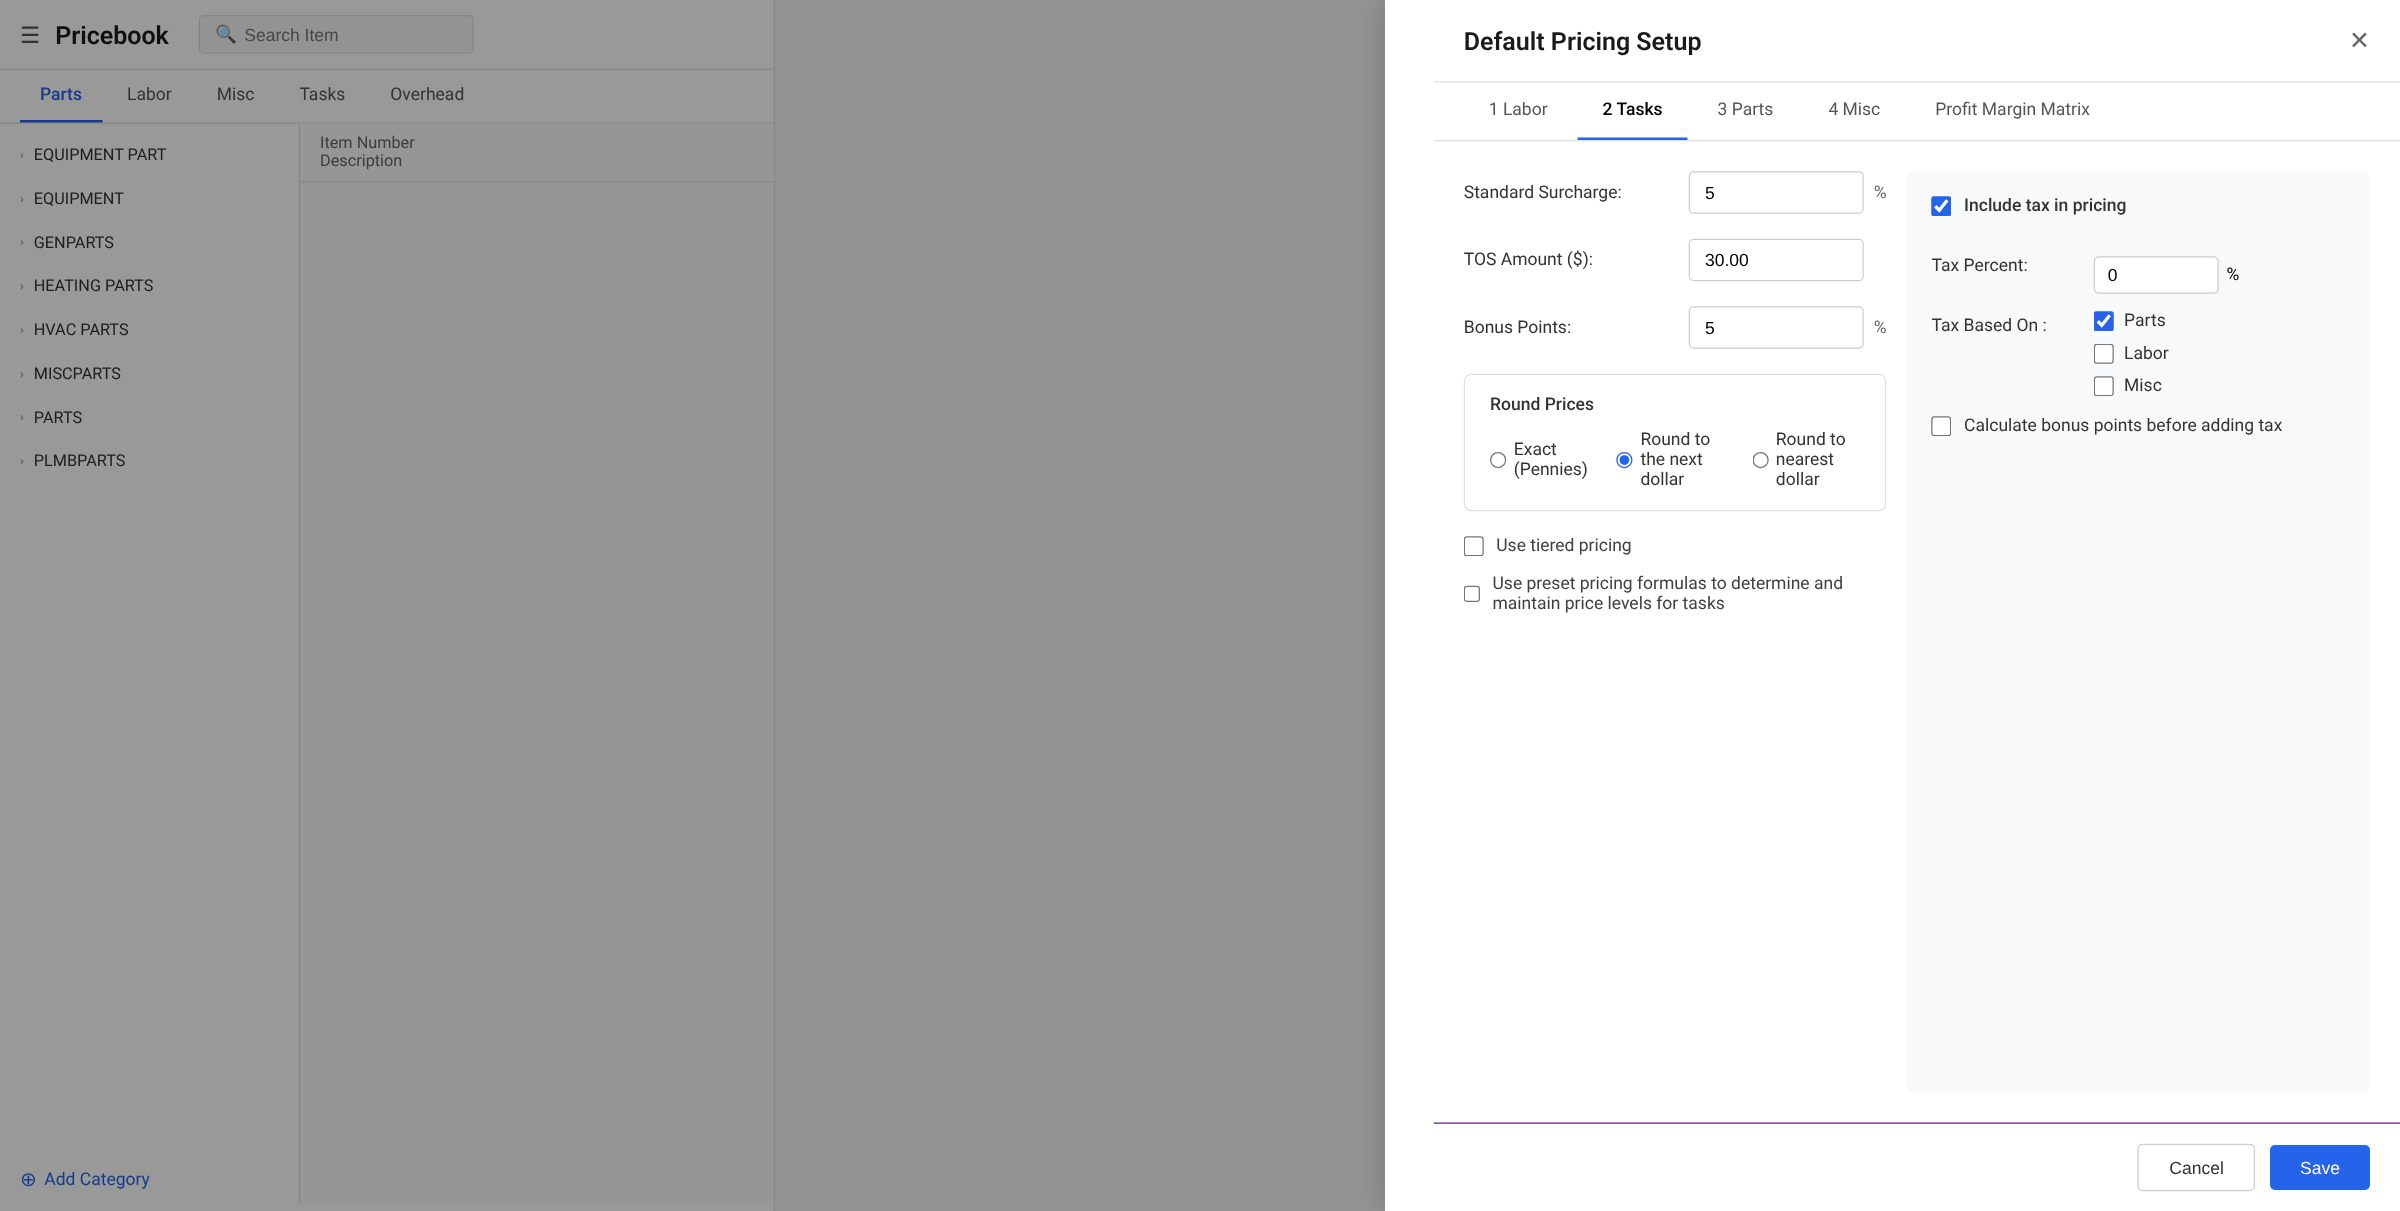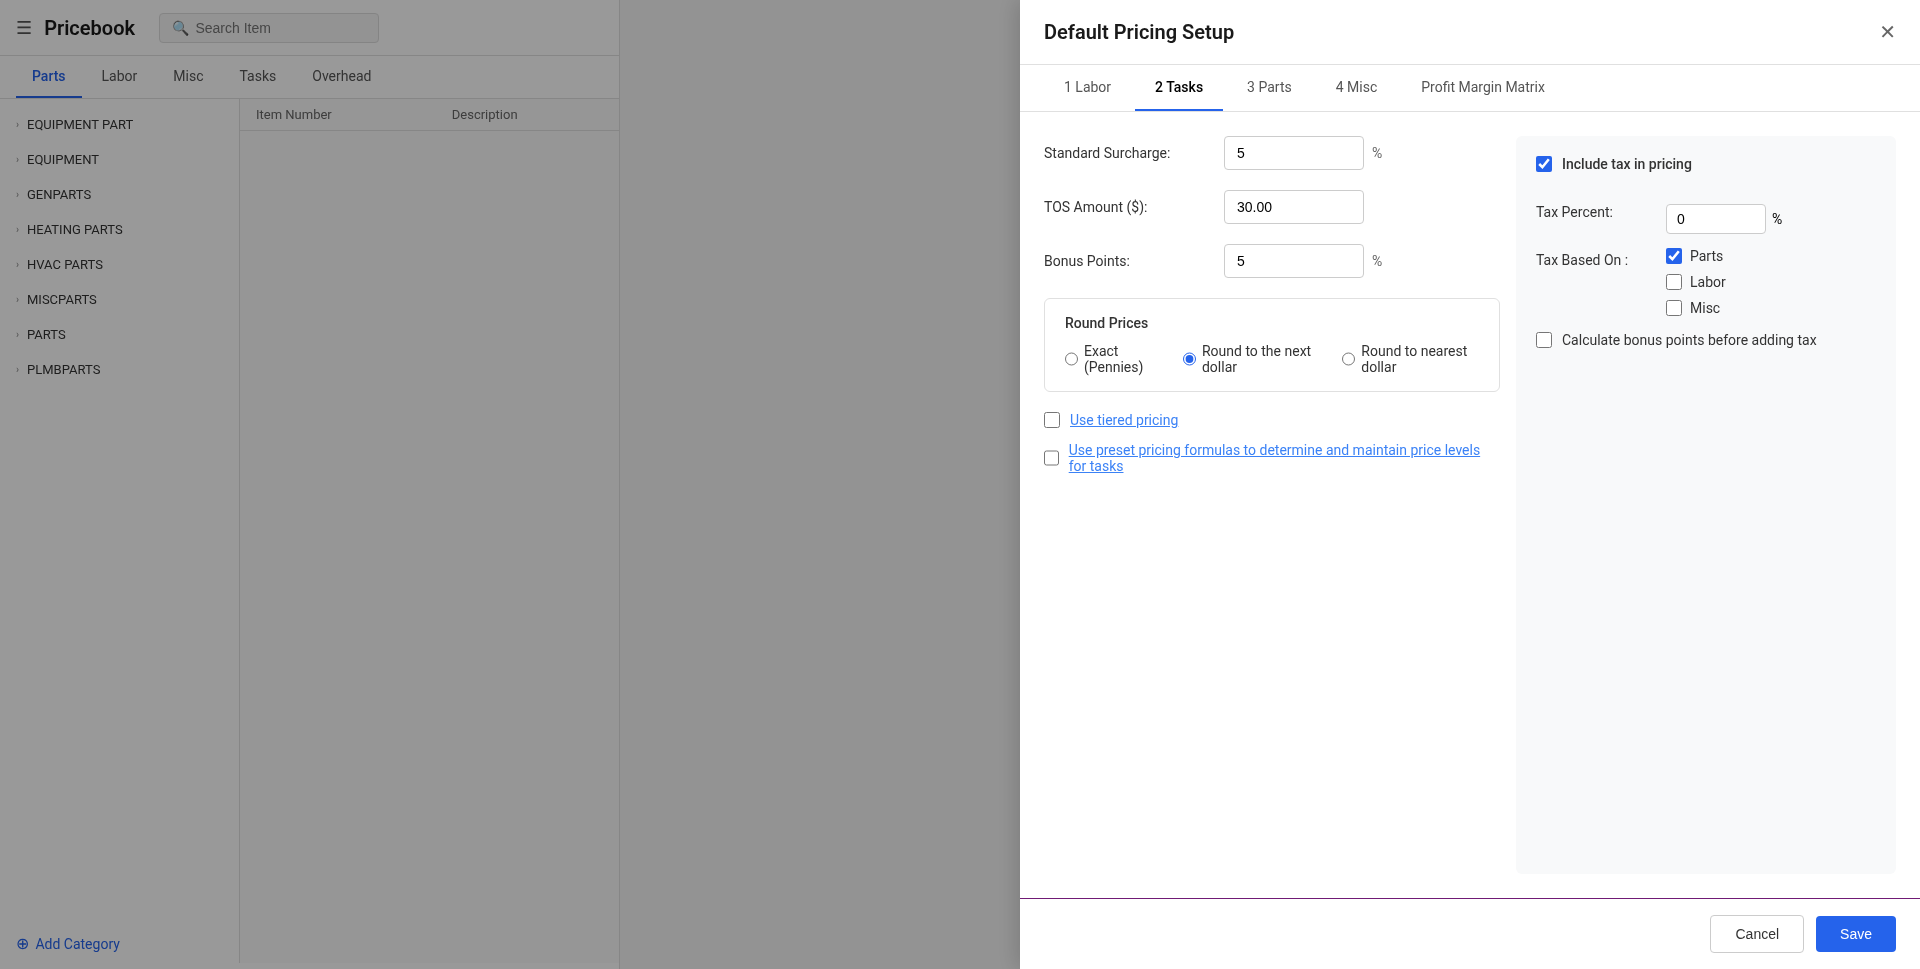--- a/index.html
+++ b/index.html
@@ -55,23 +55,24 @@
     .add-category-icon { margin-right: 6px; font-size: 16px; }
 
     
     .overlay {
       position: fixed; top: 0; left: 0; right: 0; bottom: 0;
       background: rgba(0,0,0,0.4); z-index: 100;
     }
 
     
     .modal {
-      position: fixed; top: 0; right: 0; width: 900px; height: 969px;
+      position: fixed; top: 0; right: 0; width: 812px; height: 969px;
       background: #fff; z-index: 200; display: flex; flex-direction: column;
       box-shadow: -4px 0 20px rgba(0,0,0,0.15);
+      padding-left: 39px;
     }
     .modal-header {
       display: flex; align-items: center; justify-content: space-between;
       padding: 20px 24px; border-bottom: 1px solid #e0e0e0;
     }
     .modal-title { font-size: 20px; font-weight: 600; color: #1a1a1a; }
     .modal-close { cursor: pointer; color: #666; font-size: 20px; background: none; border: none; }
 
     
     .modal-tabs {
@@ -110,21 +111,21 @@
       margin-bottom: 20px;
     }
     .round-prices-title { font-size: 14px; font-weight: 500; color: #333; margin-bottom: 12px; }
     .radio-group { display: flex; align-items: center; gap: 20px; }
     .radio-option { display: flex; align-items: center; gap: 6px; cursor: pointer; font-size: 14px; color: #333; }
     .radio-option input[type="radio"] { accent-color: #2563eb; width: 16px; height: 16px; }
 
     
     .checkbox-row { display: flex; align-items: center; gap: 10px; margin-bottom: 14px; cursor: pointer; }
     .checkbox-row input[type="checkbox"] { width: 16px; height: 16px; accent-color: #2563eb; }
-    .checkbox-label { font-size: 14px; color: #3b82f6; text-decoration: underline; }
+    .checkbox-label { font-size: 14px; color: #404040; }
 
     
     .right-checkbox-row { display: flex; align-items: center; gap: 10px; margin-bottom: 32px; }
     .right-checkbox-row input[type="checkbox"] { width: 16px; height: 16px; accent-color: #2563eb; }
     .right-label { font-size: 14px; color: #333; font-weight: 500; }
 
     .tax-form-row { display: flex; align-items: flex-start; margin-bottom: 14px; }
     .tax-label { width: 130px; font-size: 14px; color: #333; }
     .tax-input-wrap { display: flex; align-items: center; gap: 6px; }
     .tax-input { border: 1px solid #ccc; border-radius: 4px; padding: 6px 10px; font-size: 14px; width: 100px; outline: none; }
@@ -201,21 +202,21 @@
           <span class="category-chevron">›</span>
           <span>PARTS</span>
         </div>
         <div class="category-item">
           <span class="category-chevron">›</span>
           <span>PLMBPARTS</span>
         </div>
       </div>
     </div>
     <div style="flex:1;background:#fafafa;">
-      <div class="table-header" style="margin-left:0;">
+      <div class="table-header" style="margin-left:0;flex-direction:column;">
         <span style="margin-right:120px;">Item Number</span>
         <span>Description</span>
       </div>
     </div>
   </div>
 
   <div class="add-category">
     <span class="add-category-icon">⊕</span>
     <span>Add Category</span>
   </div>

